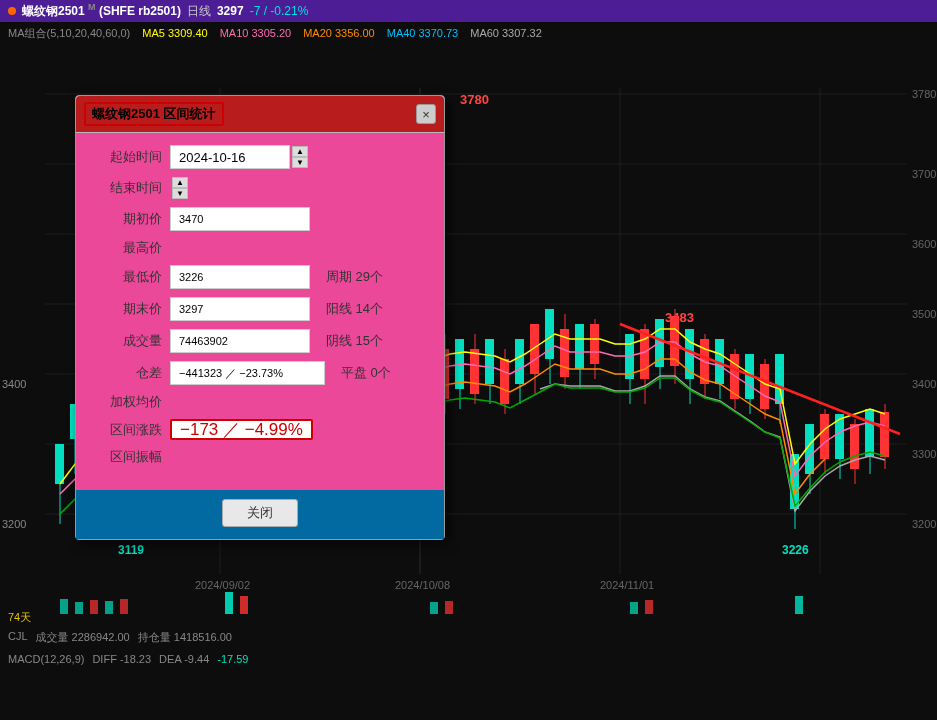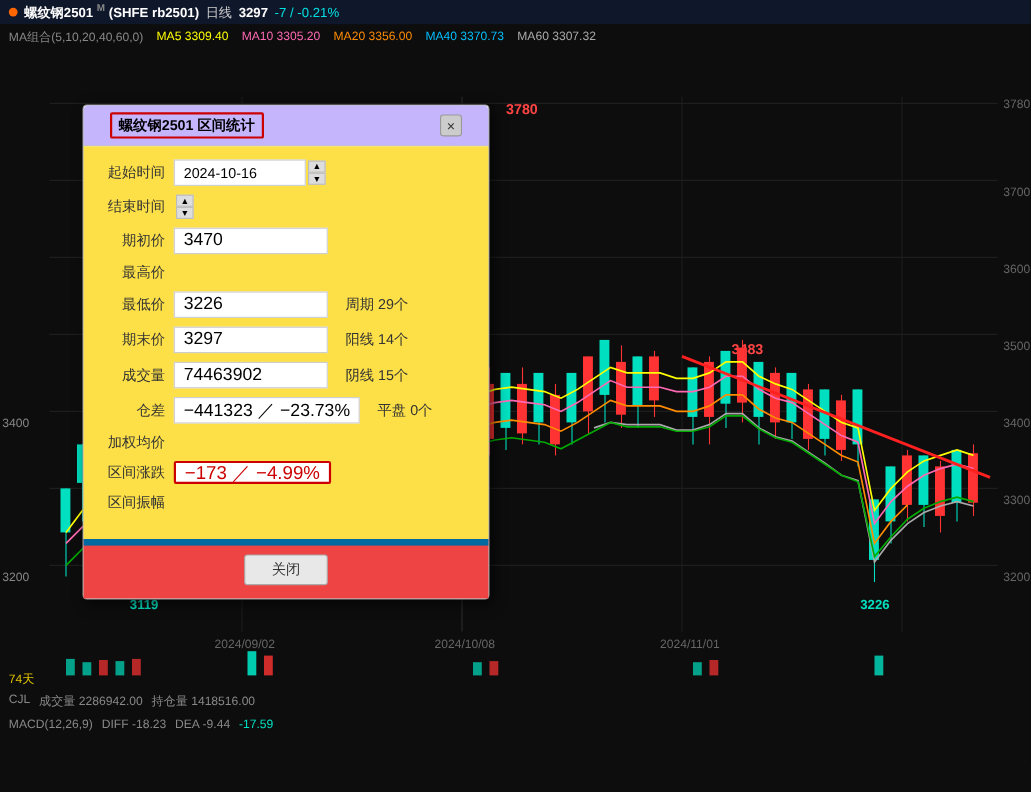--- a/index.html
+++ b/index.html
@@ -20,21 +20,21 @@
       height: 720px;
       background: #0d0d0d;
     }
 
     
     #top-bar {
       position: absolute;
       top: 0; left: 0;
       width: 100%;
       height: 22px;
-      background: #0f172a;
+      background: #4c1d95;
       display: flex;
       align-items: center;
       padding: 0 8px;
       font-size: 12px;
       color: #ccc;
       gap: 6px;
     }
 
     .title-dot {
       width: 8px; height: 8px;
@@ -83,24 +83,24 @@
       width: 370px;
       background: #f0f0f0;
       border: 1px solid #999;
       border-radius: 4px;
       box-shadow: 4px 4px 12px rgba(0,0,0,0.6);
       z-index: 200;
       font-size: 13px;
     }
 
     #dialog-titlebar {
-      background: #c4b5fd;
+      background: #b91c1c;
       border-bottom: 1px solid #bbb;
       border-radius: 4px 4px 0 0;
-      padding: 6px 24px;
+      padding: 6px 8px;
       display: flex;
       justify-content: space-between;
       align-items: center;
     }
 
     #dialog-title {
       color: #000;
       font-weight: bold;
       font-size: 13px;
       border: 2px solid #cc0000;
@@ -116,22 +116,22 @@
       border-radius: 3px;
       cursor: pointer;
       display: flex;
       align-items: center;
       justify-content: center;
       font-size: 13px;
       color: #333;
     }
 
     #dialog-body {
-      padding: 12px 4px 16px;
-      background: #fde047;
+      padding: 12px 16px 16px;
+      background: #ec4899;
     }
 
     .stats-row {
       display: flex;
       margin-bottom: 8px;
       align-items: center;
     }
 
     .stats-label {
       width: 70px;
@@ -140,21 +140,21 @@
       font-size: 13px;
       margin-right: 8px;
     }
 
     .stats-value {
       background: #fff;
       border: 1px solid #ccc;
       padding: 2px 8px;
       min-width: 140px;
       color: #000;
-      font-size: 16px;
+      font-size: 11px;
       height: 24px;
       display: flex;
       align-items: center;
     }
 
     .stats-value-highlight {
       background: #fff;
       border: 2px solid #cc0000;
       padding: 2px 8px;
       min-width: 140px;
@@ -207,22 +207,22 @@
       padding: 4px 24px;
       font-size: 13px;
       cursor: pointer;
       color: #333;
     }
 
     #dialog-footer {
       padding: 8px 8px 12px;
       display: flex;
       justify-content: center;
-      background: #ef4444;
-      border-top: 6px solid #0369a1;
+      background: #0369a1;
+      border-top: 1px solid #0369a1;
     }
   </style>
 </head>
 <body>
 
 <div id="chart-area">
   <svg id="main-svg" viewBox="0 0 937 580" xmlns="http://www.w3.org/2000/svg">
 
     <line x1="45" y1="50" x2="907" y2="50" stroke="#1e1e1e" stroke-width="1"></line>
     <line x1="45" y1="120" x2="907" y2="120" stroke="#1e1e1e" stroke-width="1"></line>

